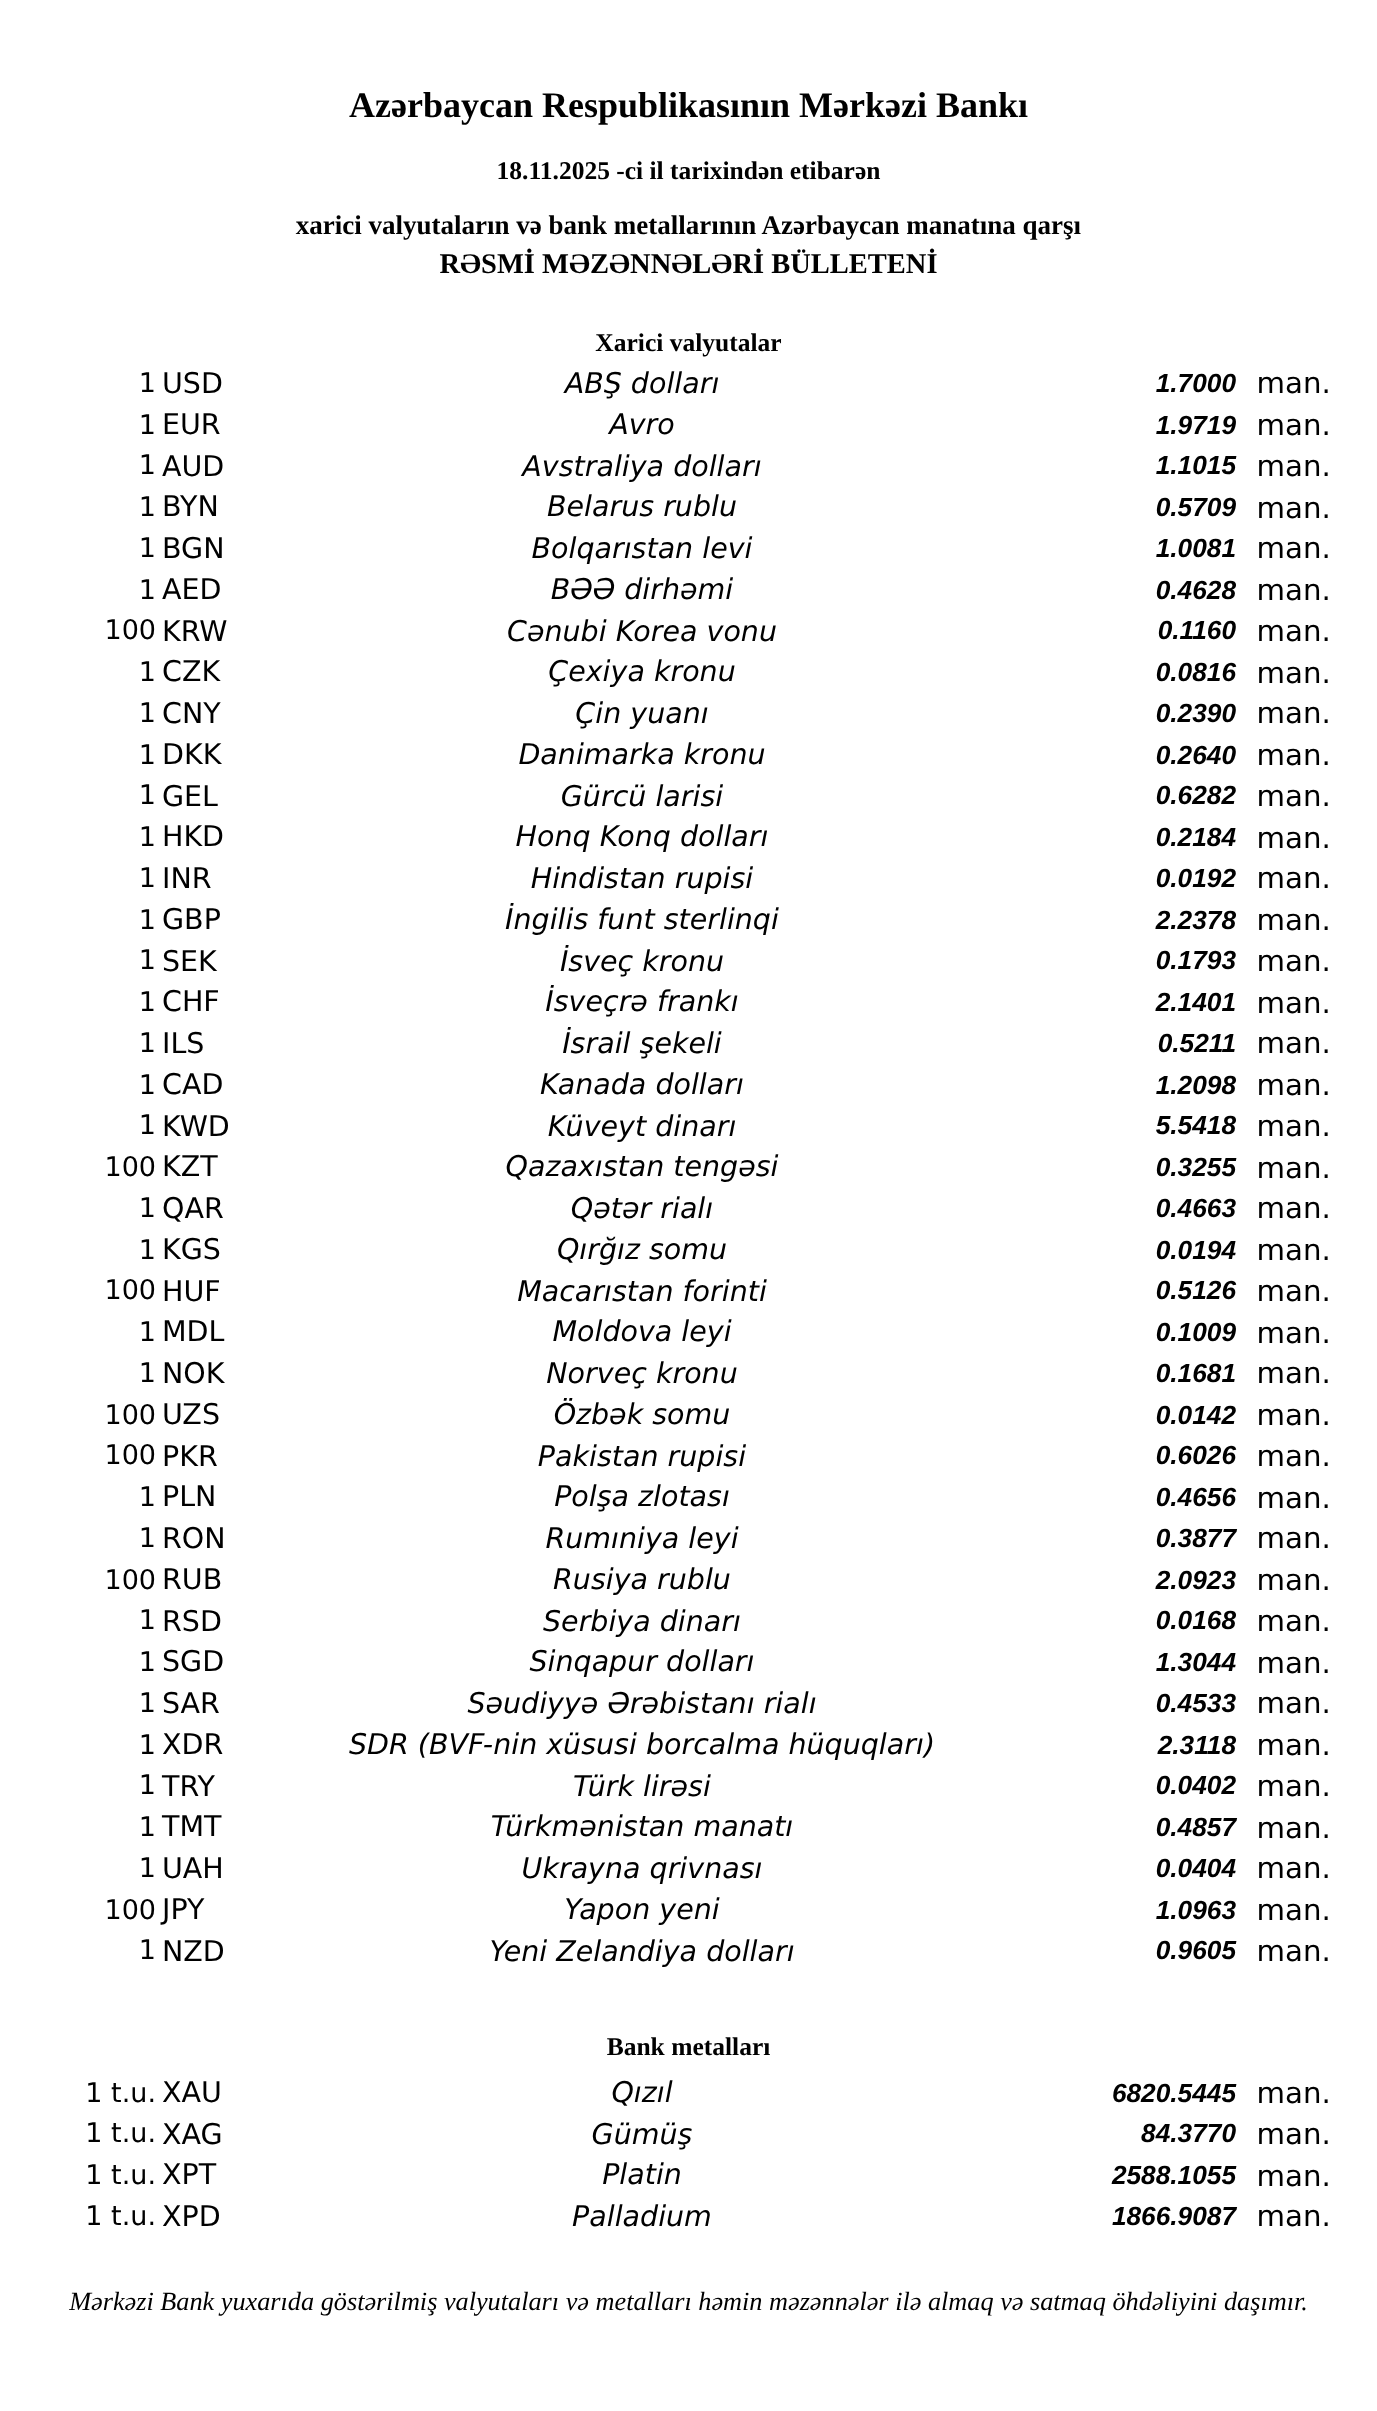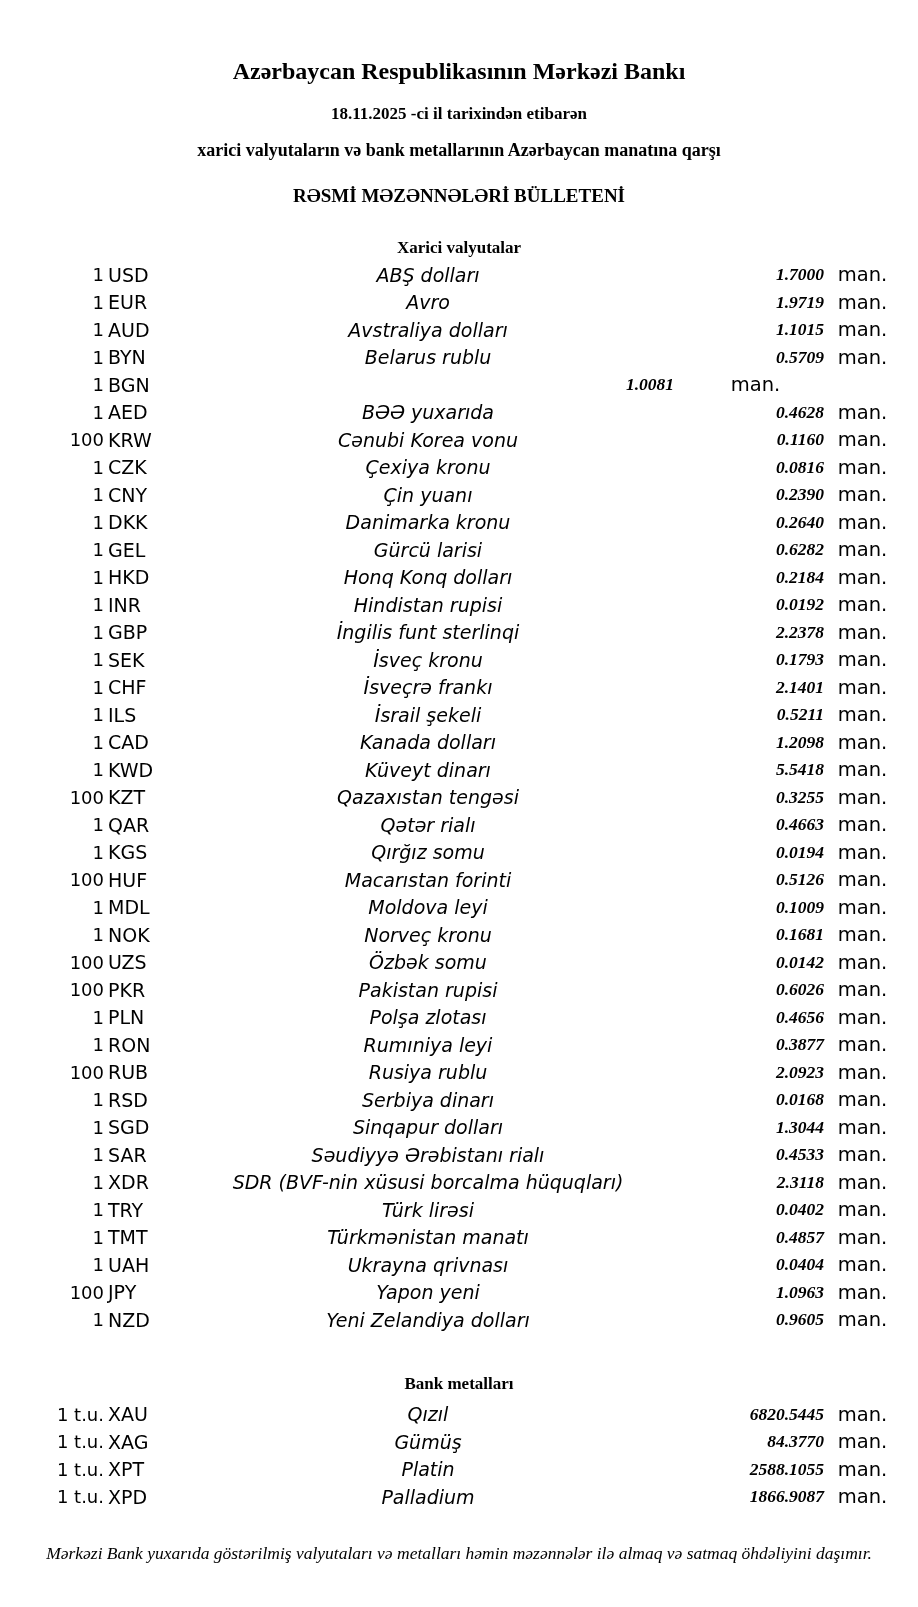--- a/index.html
+++ b/index.html
@@ -34,21 +34,21 @@
     margin-top: 17px;
     font-size: 17px;
     line-height: 21px;
   }
   .subtitle-line {
     margin-top: 15px;
     font-size: 18px;
     line-height: 22px;
   }
   .bulletin-line {
-    margin-top: 23px;
+    margin-top: 4px;
     font-size: 19px;
     line-height: 23px;
   }
   
   .section-title {
     text-align: center;
     font-family: "Liberation Serif", serif;
     font-weight: bold;
     font-size: 17px;
     line-height: 21px;
@@ -77,21 +77,21 @@
   }
   .cell-name {
     text-align: center;
     padding-left: 4px;
     font-size: 19px;
     white-space: nowrap;
     font-style: italic;
   }
   .cell-rate {
     text-align: right;
-    font-family: Liberation Serif, serif;
+    font-family: Liberation Sans, sans-serif;
     font-style: italic;
     font-weight: bold;
     font-size: 17.5px;
     white-space: nowrap;
   }
   .cell-unit {
     text-align: center;
     padding-left: 13px;
     font-size: 19.5px;
     white-space: nowrap;
@@ -149,28 +149,29 @@
     <span class="cell-qty">1</span>
     <span class="cell-code">BYN</span>
     <span class="cell-name">Belarus rublu</span>
     <span class="cell-rate">0.5709</span>
     <span class="cell-unit">man.</span>
   </div>
 
   <div class="rate-row">
     <span class="cell-qty">1</span>
     <span class="cell-code">BGN</span>
+    <span class="cell-name">Bolqarıstan levi</span>
     <span class="cell-rate">1.0081</span>
     <span class="cell-unit">man.</span>
   </div>
 
   <div class="rate-row">
     <span class="cell-qty">1</span>
     <span class="cell-code">AED</span>
-    <span class="cell-name">BƏƏ yuxarıda</span>
+    <span class="cell-name">BƏƏ dirhəmi</span>
     <span class="cell-rate">0.4628</span>
     <span class="cell-unit">man.</span>
   </div>
 
   <div class="rate-row">
     <span class="cell-qty">100</span>
     <span class="cell-code">KRW</span>
     <span class="cell-name">Cənubi Korea vonu</span>
     <span class="cell-rate">0.1160</span>
     <span class="cell-unit">man.</span>

